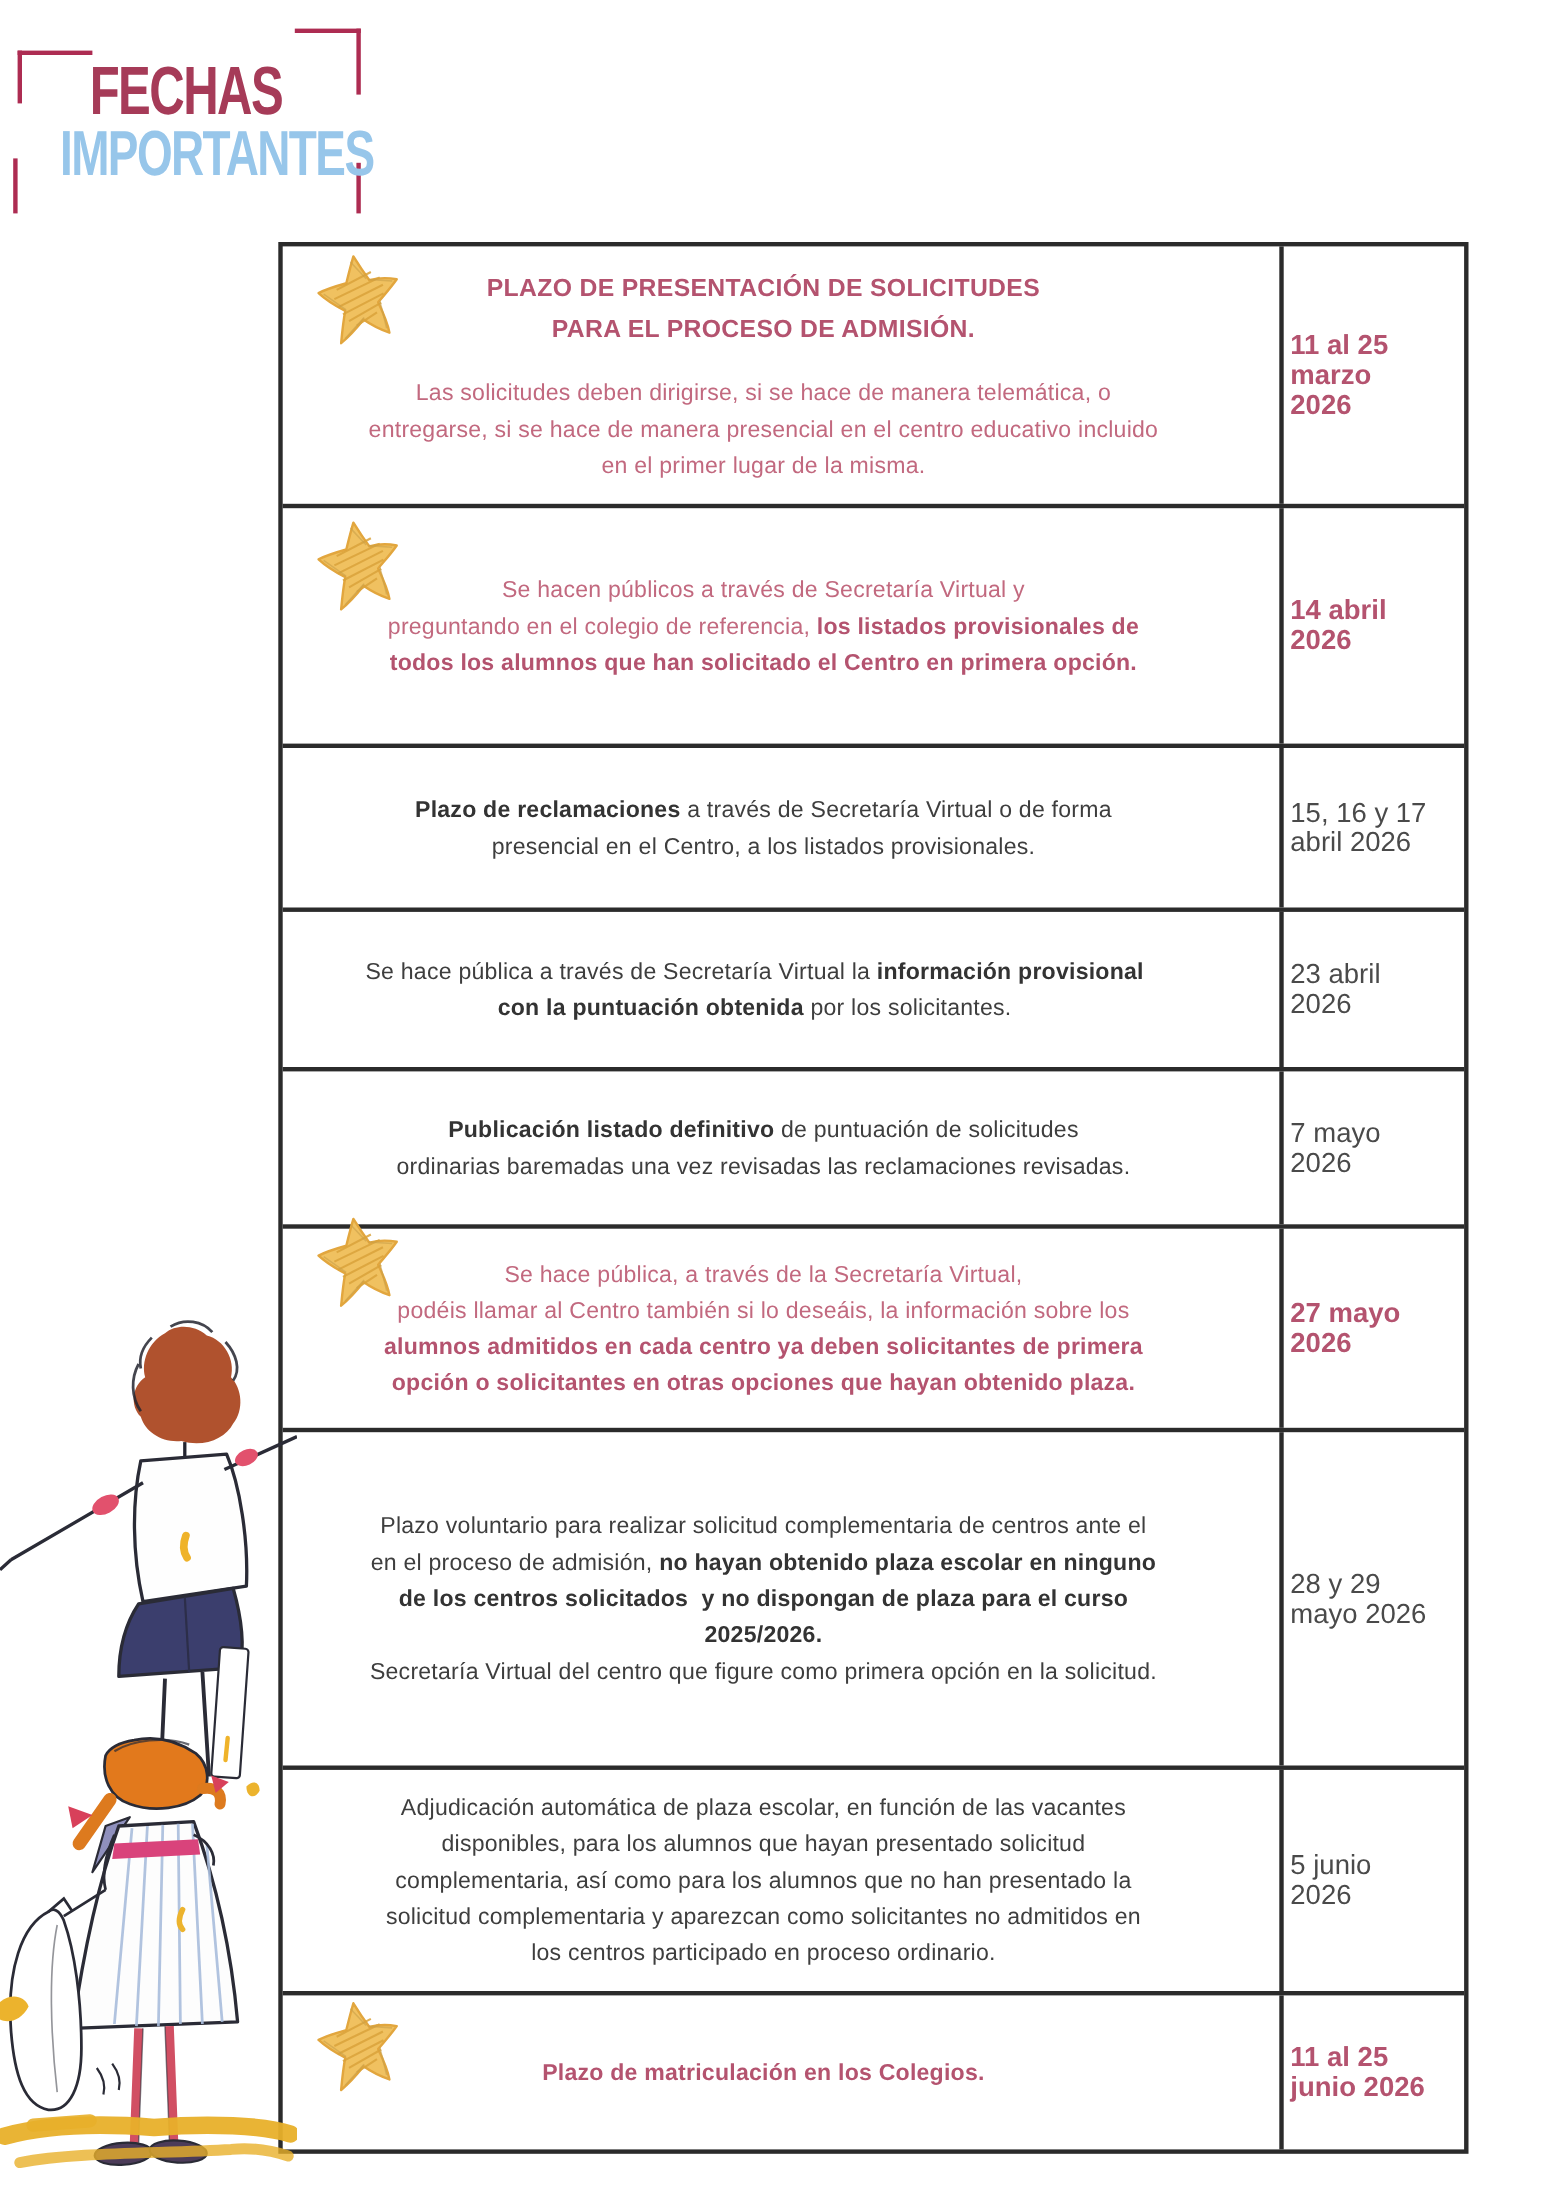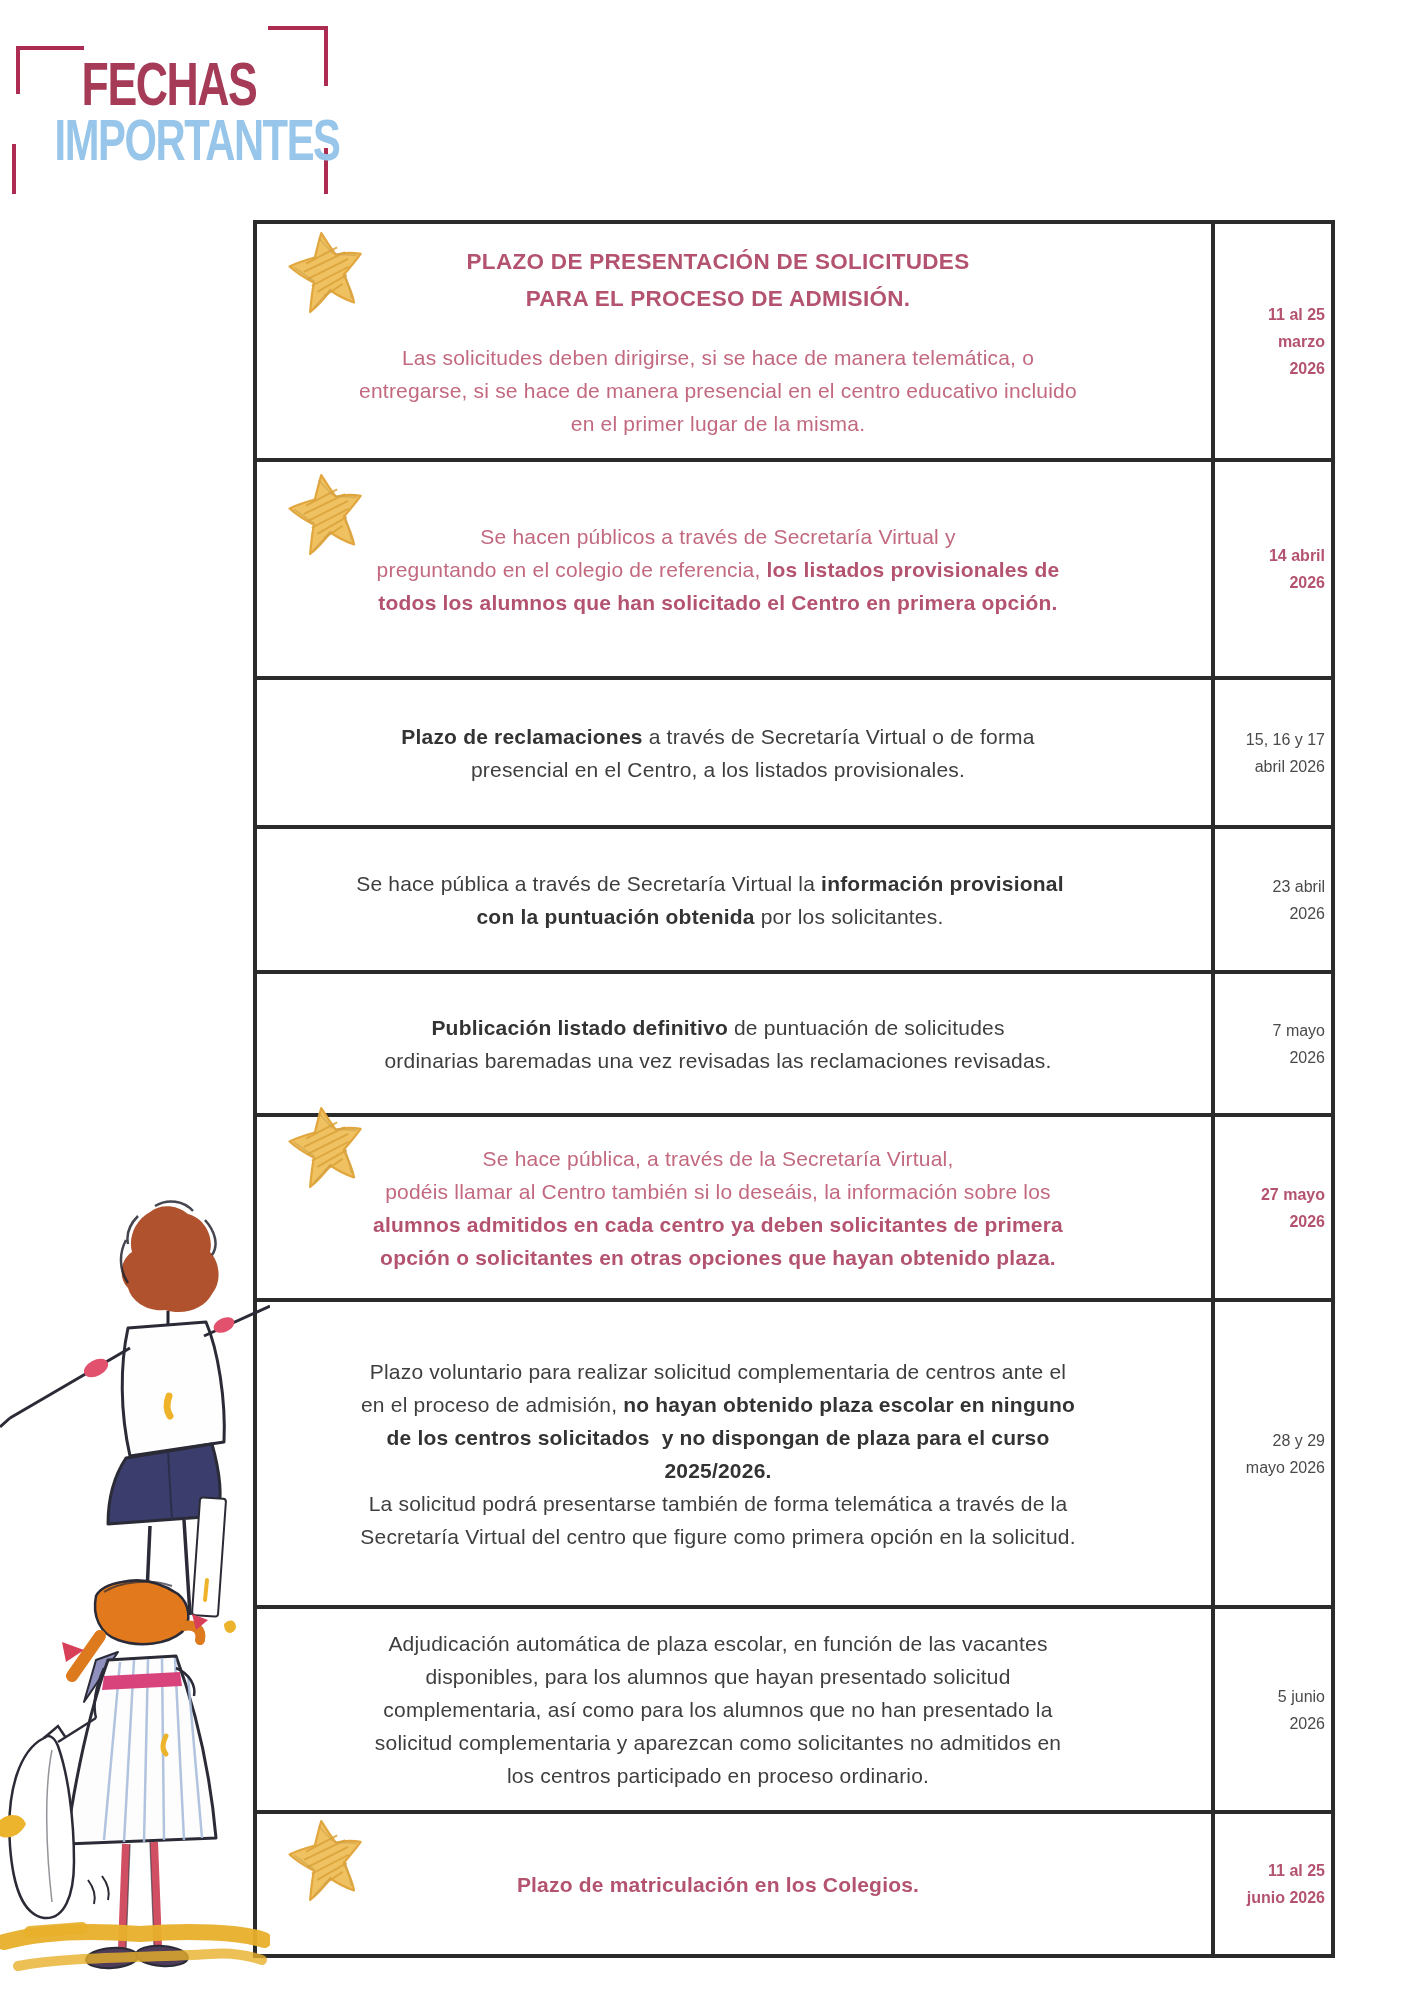--- a/index.html
+++ b/index.html
@@ -18,22 +18,22 @@
   .logo-l1{top:26px;font-size:62px;color:var(--crimson);}
   .logo-l2{top:84px;font-size:58px;color:var(--blue);}
 
   
   .table{position:absolute;left:253px;top:220px;width:1082px;height:1738px;
          border:4px solid var(--border);box-sizing:border-box;background:#fff;}
   .row{display:flex;box-sizing:border-box;}
   .row + .row{border-top:4px solid var(--border);}
   .cell-main{flex:1;position:relative;display:flex;align-items:center;justify-content:center;
              padding:0 50px 0 18px;box-sizing:border-box;}
-  .cell-date{width:120px;border-left:4px solid var(--border);display:flex;flex-direction:column;
-             justify-content:center;text-align:right;font-size:16px;line-height:27px;
+  .cell-date{width:168px;border-left:4px solid var(--border);display:flex;flex-direction:column;
+             justify-content:center;text-align:left;font-size:25px;line-height:27px;
              box-sizing:border-box;padding:0 6px;}
   .cell-date.redb{color:var(--red-bold);font-weight:bold;}
   .cell-date.darkd{color:var(--date-dark);}
   .text{text-align:center;font-size:21px;line-height:33px;letter-spacing:.2px;}
   .text .b{font-weight:bold;}
   .theme-pink{color:var(--pink);}
   .theme-pink .b{color:var(--red-bold);}
   .theme-dark{color:var(--dark-text);}
   .theme-dark .b{color:#333;}
   .block-title{font-weight:bold;color:var(--red-bold);font-size:22.5px;line-height:37px;letter-spacing:.3px;}
@@ -173,21 +173,20 @@
         </div>
       </div>
       <div class="row" style="height: 307px;">
         <div class="cell-main">
           <div class="text theme-dark">
             <div class="block ">
               <div class="line"><span>Plazo voluntario para realizar solicitud complementaria de centros ante el</span></div>
               <div class="line"><span>en el proceso de admisión, </span><span class="b">no hayan obtenido plaza escolar en ninguno</span></div>
               <div class="line"><span class="b">de los centros solicitados&nbsp; y no dispongan de plaza para el curso</span></div>
               <div class="line"><span class="b">2025/2026.</span></div>
-              <div class="line"><span>La solicitud podrá presentarse también de forma telemática a través de la</span></div>
               <div class="line"><span>Secretaría Virtual del centro que figure como primera opción en la solicitud.</span></div>
             </div>
           </div>
         </div>
         <div class="cell-date darkd">
           <div class="">28 y 29</div>
           <div class="">mayo 2026</div>
         </div>
       </div>
       <div class="row" style="height: 205px;">

